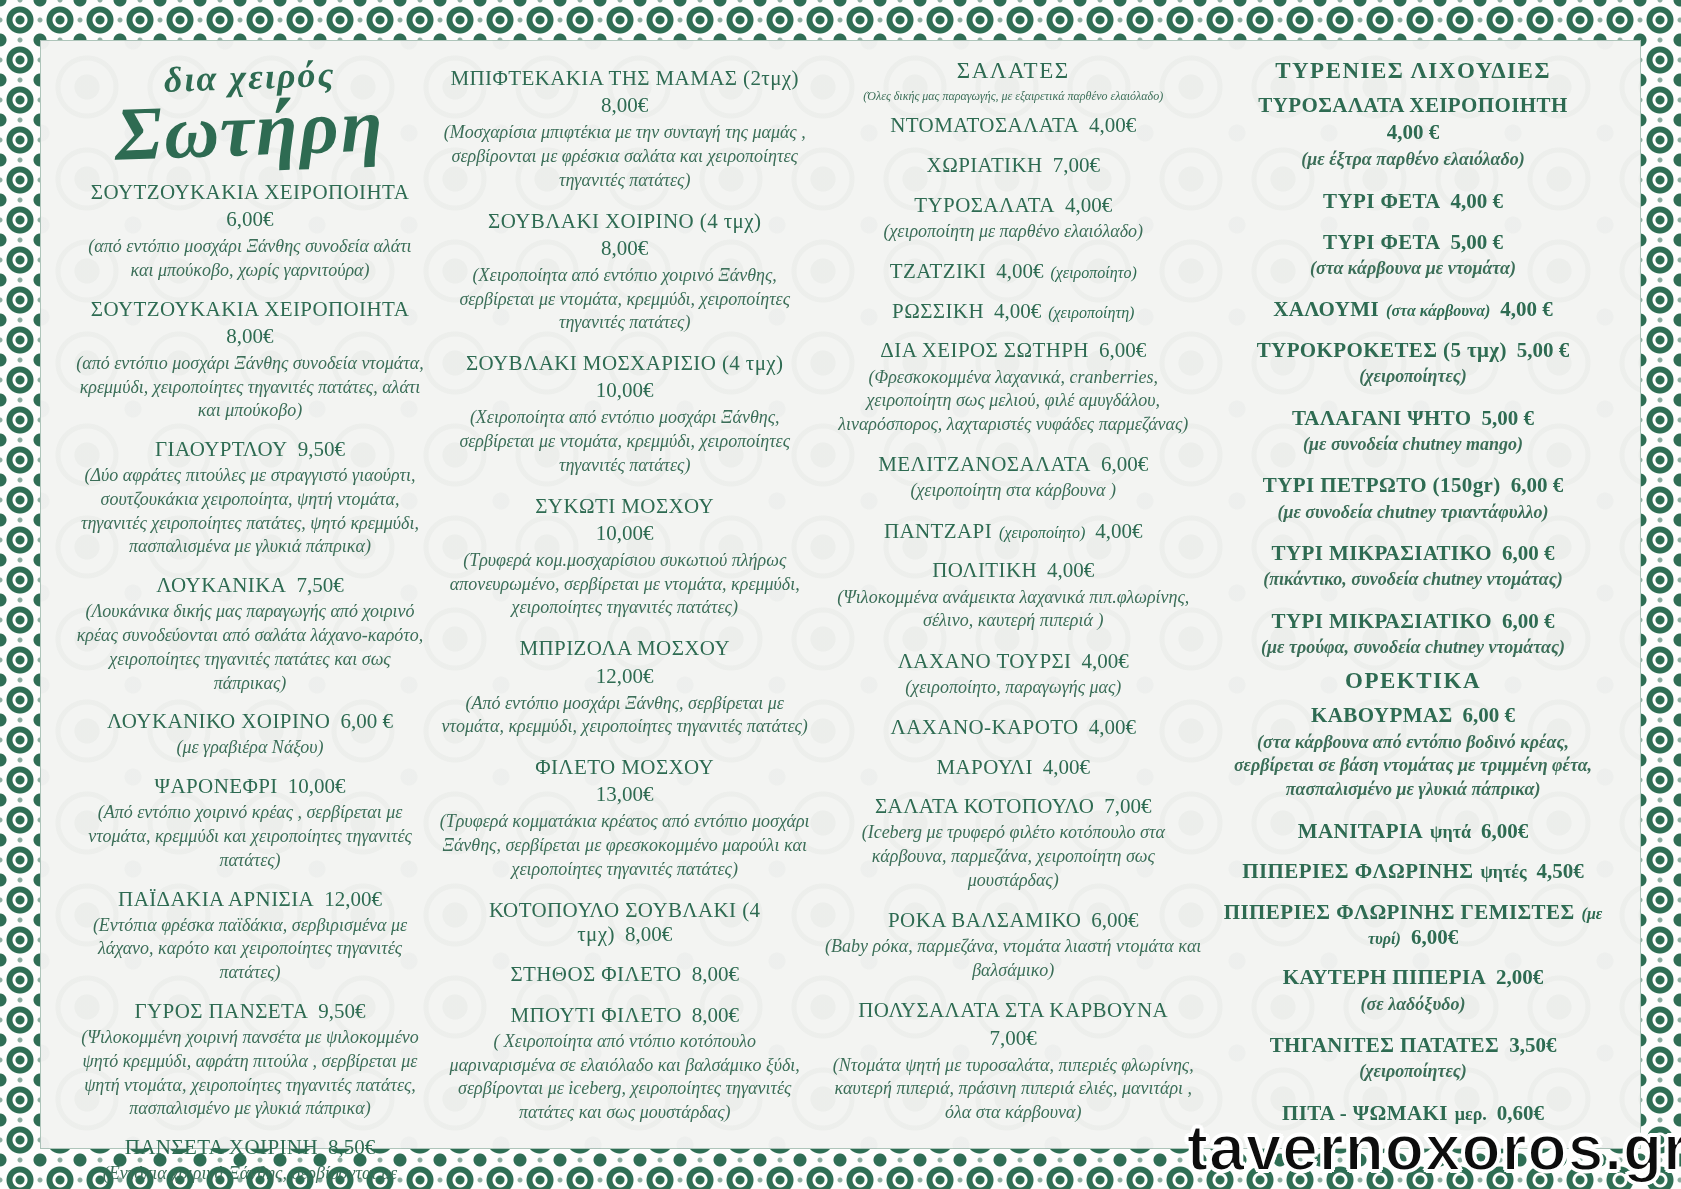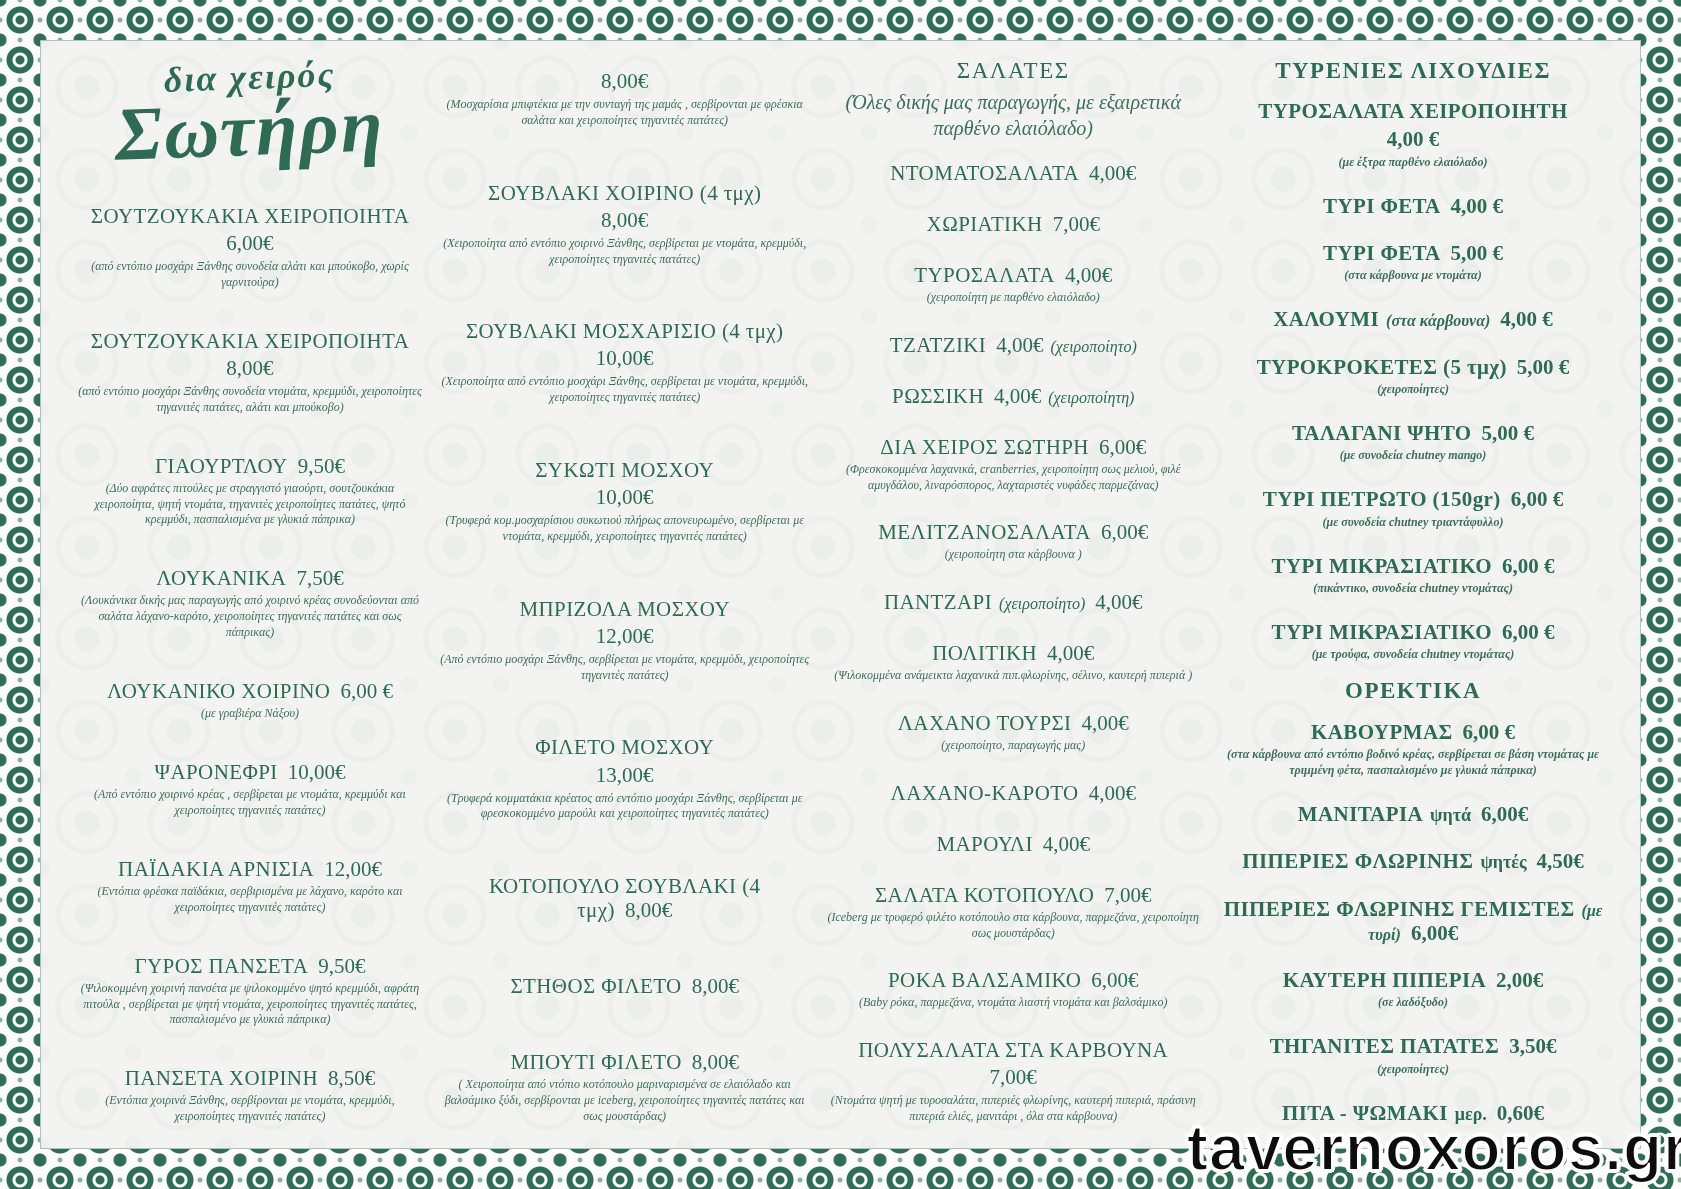--- a/index.html
+++ b/index.html
@@ -45,29 +45,29 @@
     align-items:center;text-align:center;
   }
   .col-1{flex:0 0 22.8%;}
   .col-2{flex:0 0 24.2%;}
   .col-3{flex:0 0 24.6%;}
   .col-4{flex:1;font-weight:bold;}
   .logo{margin-bottom:6px;line-height:1;}
   .logo-line1{display:block;font-style:italic;font-weight:bold;font-size:36px;letter-spacing:2px;transform:rotate(-2deg);}
   .logo-line2{display:block;font-style:italic;font-weight:bold;font-size:76px;margin-top:-4px;letter-spacing:2px;transform:rotate(-2deg);}
   .section-heading{font-size:23px;letter-spacing:1.5px;line-height:1.05;}
-  .section-subtitle{font-style:italic;font-size:20px;line-height:1.3;margin-top:6px;color:#3b6e58;}
+  .section-subtitle{font-style:italic;font-size:12px;line-height:1.3;margin-top:6px;color:#3b6e58;}
   .menu-item{margin:7px 0;}
   .item-line{line-height:1.15;}
   .item-name{font-size:21px;letter-spacing:.4px;}
   .item-price{font-size:21px;margin-left:10px;white-space:nowrap;}
   .price-line{font-size:21px;margin-top:3px;}
   .item-note{font-size:16px;font-style:italic;margin-left:7px;}
   .item-note.upright{font-style:normal;font-size:18px;}
-  .item-desc{font-style:italic;font-size:12px;line-height:1.32;margin-top:3px;color:#3b6e58;}
+  .item-desc{font-style:italic;font-size:18px;line-height:1.32;margin-top:3px;color:#3b6e58;}
   .watermark{
     position:absolute;right:-8px;bottom:4px;z-index:5;
     font-family:"Liberation Sans", sans-serif;
     font-weight:bold;font-size:64px;letter-spacing:1px;color:#0d0d0d;
     -webkit-text-stroke:2px #fff;
     text-shadow:
       3px 0 0 #fff,-3px 0 0 #fff,0 3px 0 #fff,0 -3px 0 #fff,
       2px 2px 0 #fff,-2px -2px 0 #fff,2px -2px 0 #fff,-2px 2px 0 #fff;
   }
 </style>
@@ -115,20 +115,21 @@
         <div class="item-line"><span class="item-name">ΓΥΡΟΣ ΠΑΝΣΕΤΑ</span><span class="item-price">9,50€</span></div>
         <div class="item-desc">(Ψιλοκομμένη χοιρινή πανσέτα με ψιλοκομμένο ψητό κρεμμύδι, αφράτη πιτούλα , σερβίρεται με ψητή ντομάτα, χειροποίητες τηγανιτές πατάτες, πασπαλισμένο με γλυκιά πάπρικα)</div>
       </div>
       <div class="menu-item">
         <div class="item-line"><span class="item-name">ΠΑΝΣΕΤΑ ΧΟΙΡΙΝΗ</span><span class="item-price">8,50€</span></div>
         <div class="item-desc">(Εντόπια χοιρινά Ξάνθης, σερβίρονται με ντομάτα, κρεμμύδι, χειροποίητες τηγανιτές πατάτες)</div>
       </div>
     </div>
     <div class="menu-column col-2">
       <div class="menu-item">
+        <div class="item-line"><span class="item-name">ΜΠΙΦΤΕΚΑΚΙΑ ΤΗΣ ΜΑΜΑΣ (2τμχ)</span></div>
         <div class="price-line">8,00€</div>
         <div class="item-desc">(Μοσχαρίσια μπιφτέκια με την συνταγή της μαμάς , σερβίρονται με φρέσκια σαλάτα και χειροποίητες τηγανιτές πατάτες)</div>
       </div>
       <div class="menu-item">
         <div class="item-line"><span class="item-name">ΣΟΥΒΛΑΚΙ ΧΟΙΡΙΝΟ (4 τμχ)</span></div>
         <div class="price-line">8,00€</div>
         <div class="item-desc">(Χειροποίητα από εντόπιο χοιρινό Ξάνθης, σερβίρεται με ντομάτα, κρεμμύδι, χειροποίητες τηγανιτές πατάτες)</div>
       </div>
       <div class="menu-item">
         <div class="item-line"><span class="item-name">ΣΟΥΒΛΑΚΙ ΜΟΣΧΑΡΙΣΙΟ (4 τμχ)</span></div>

